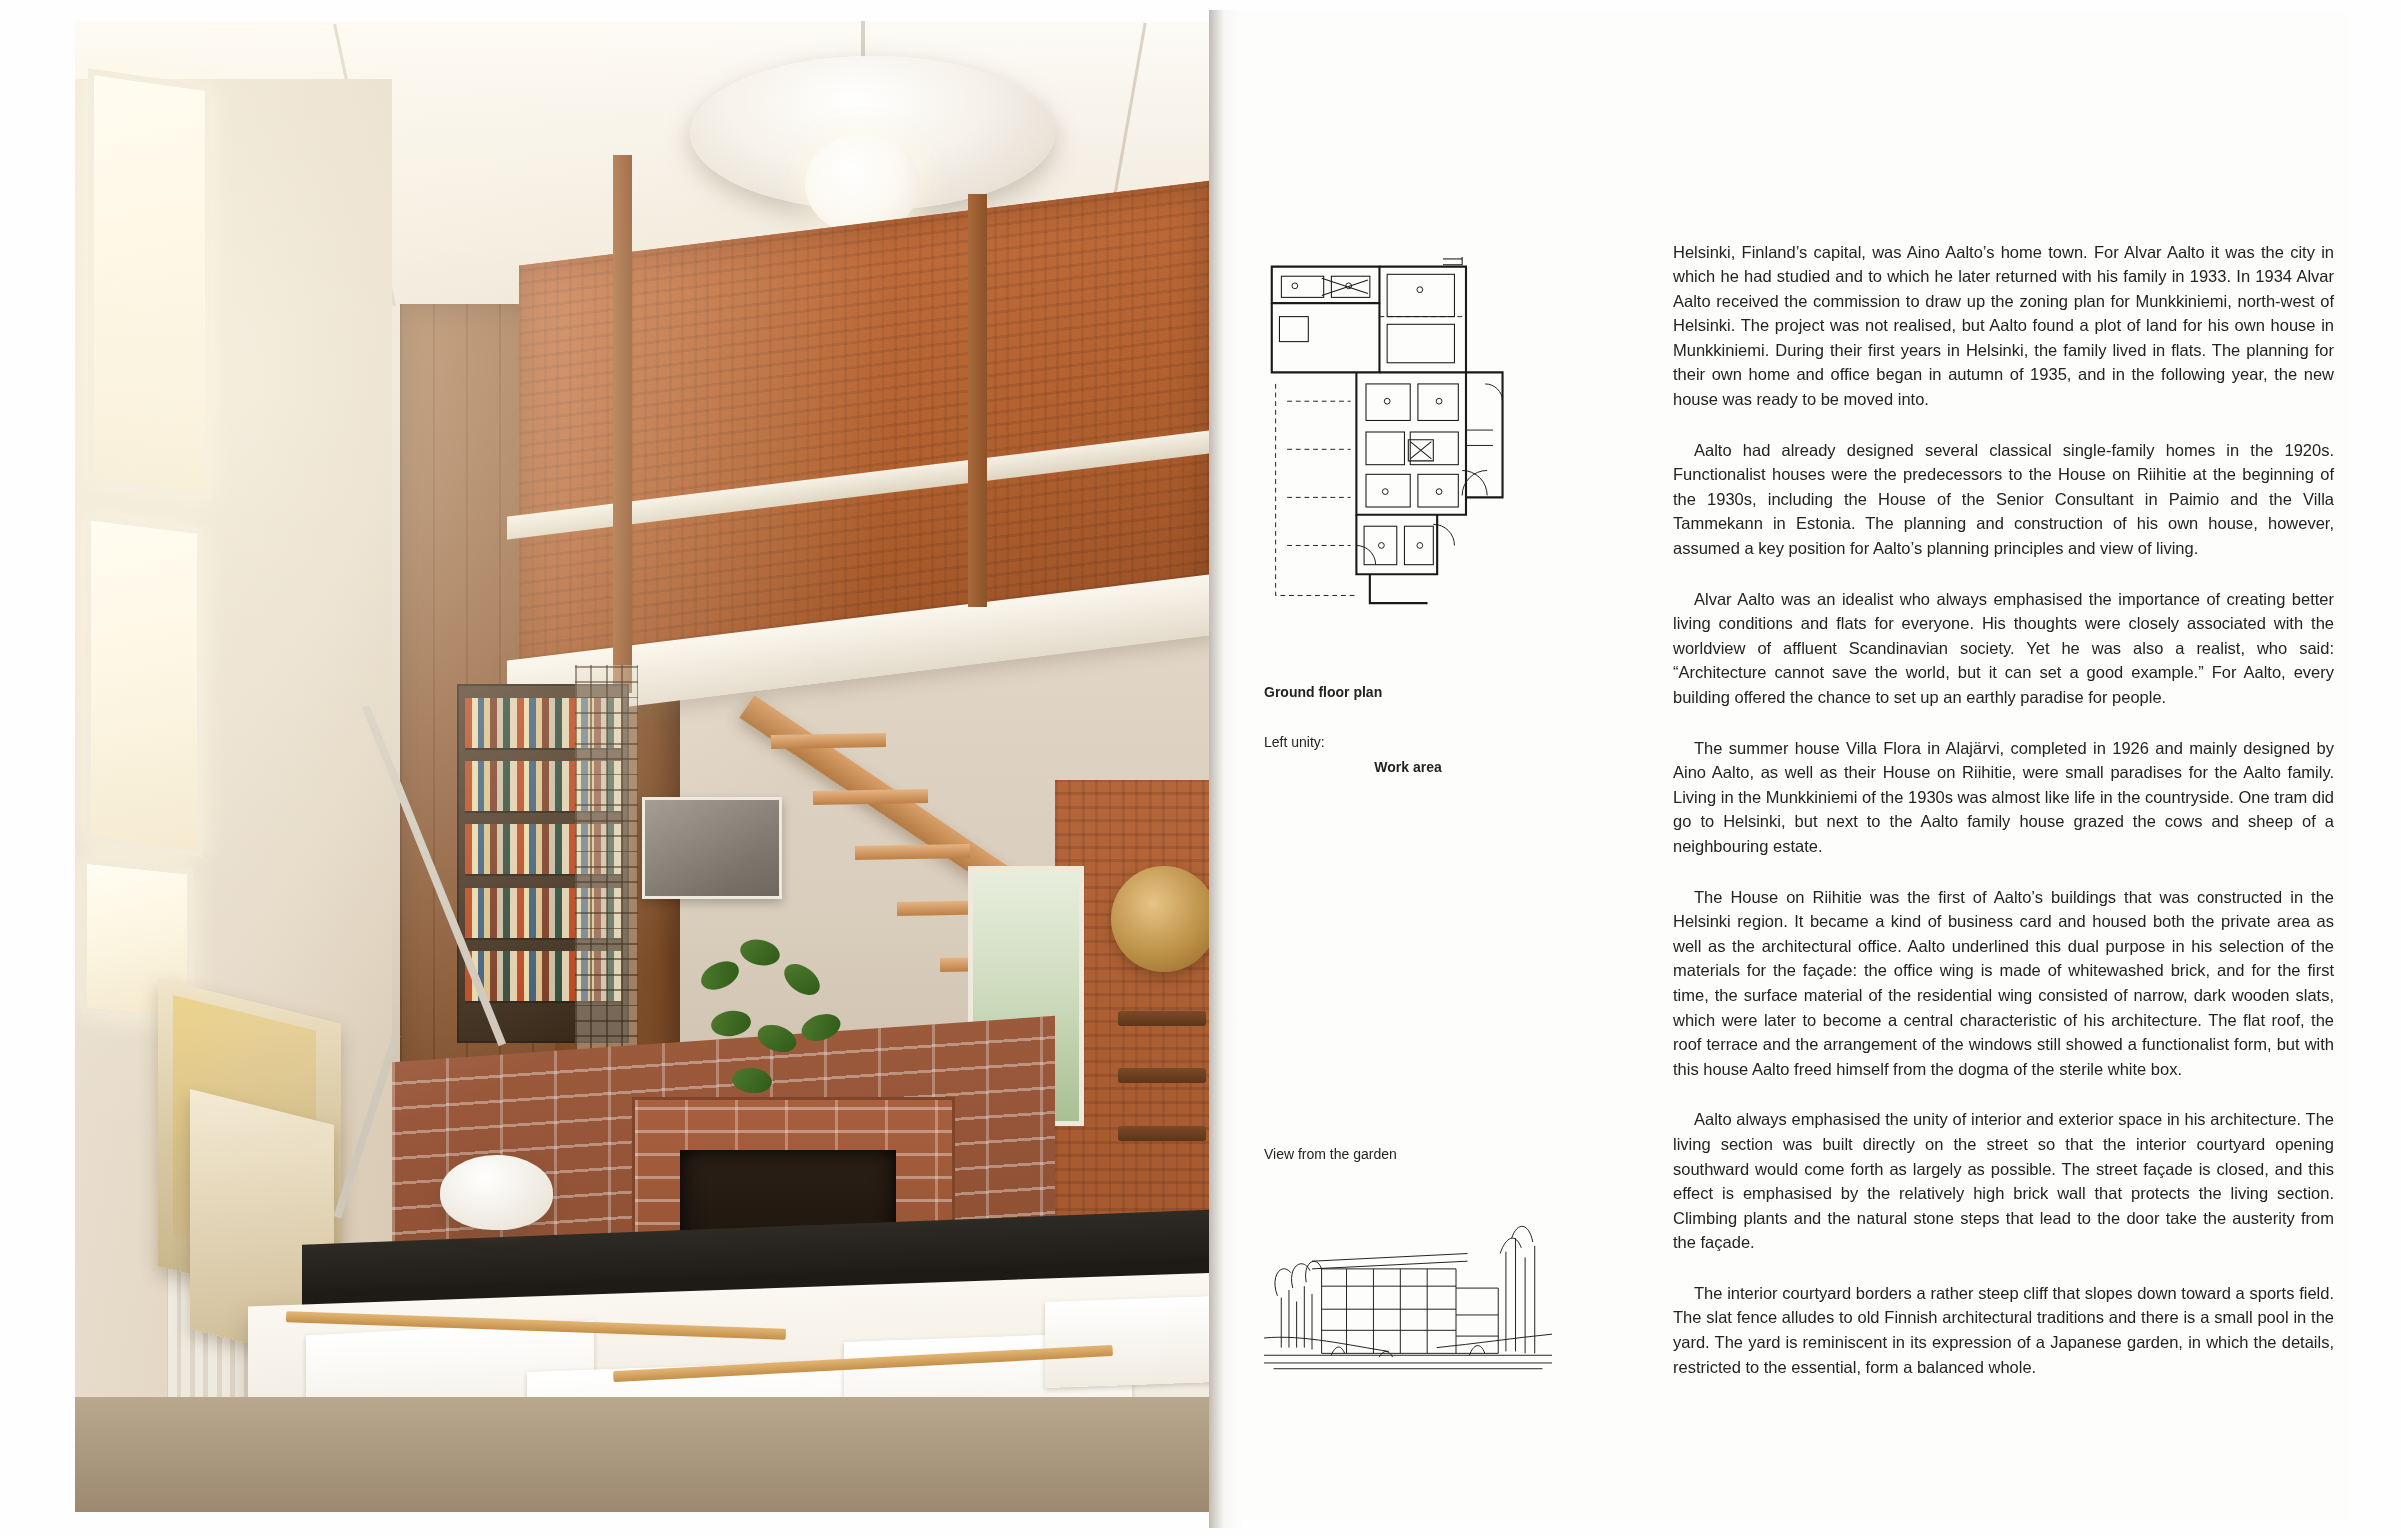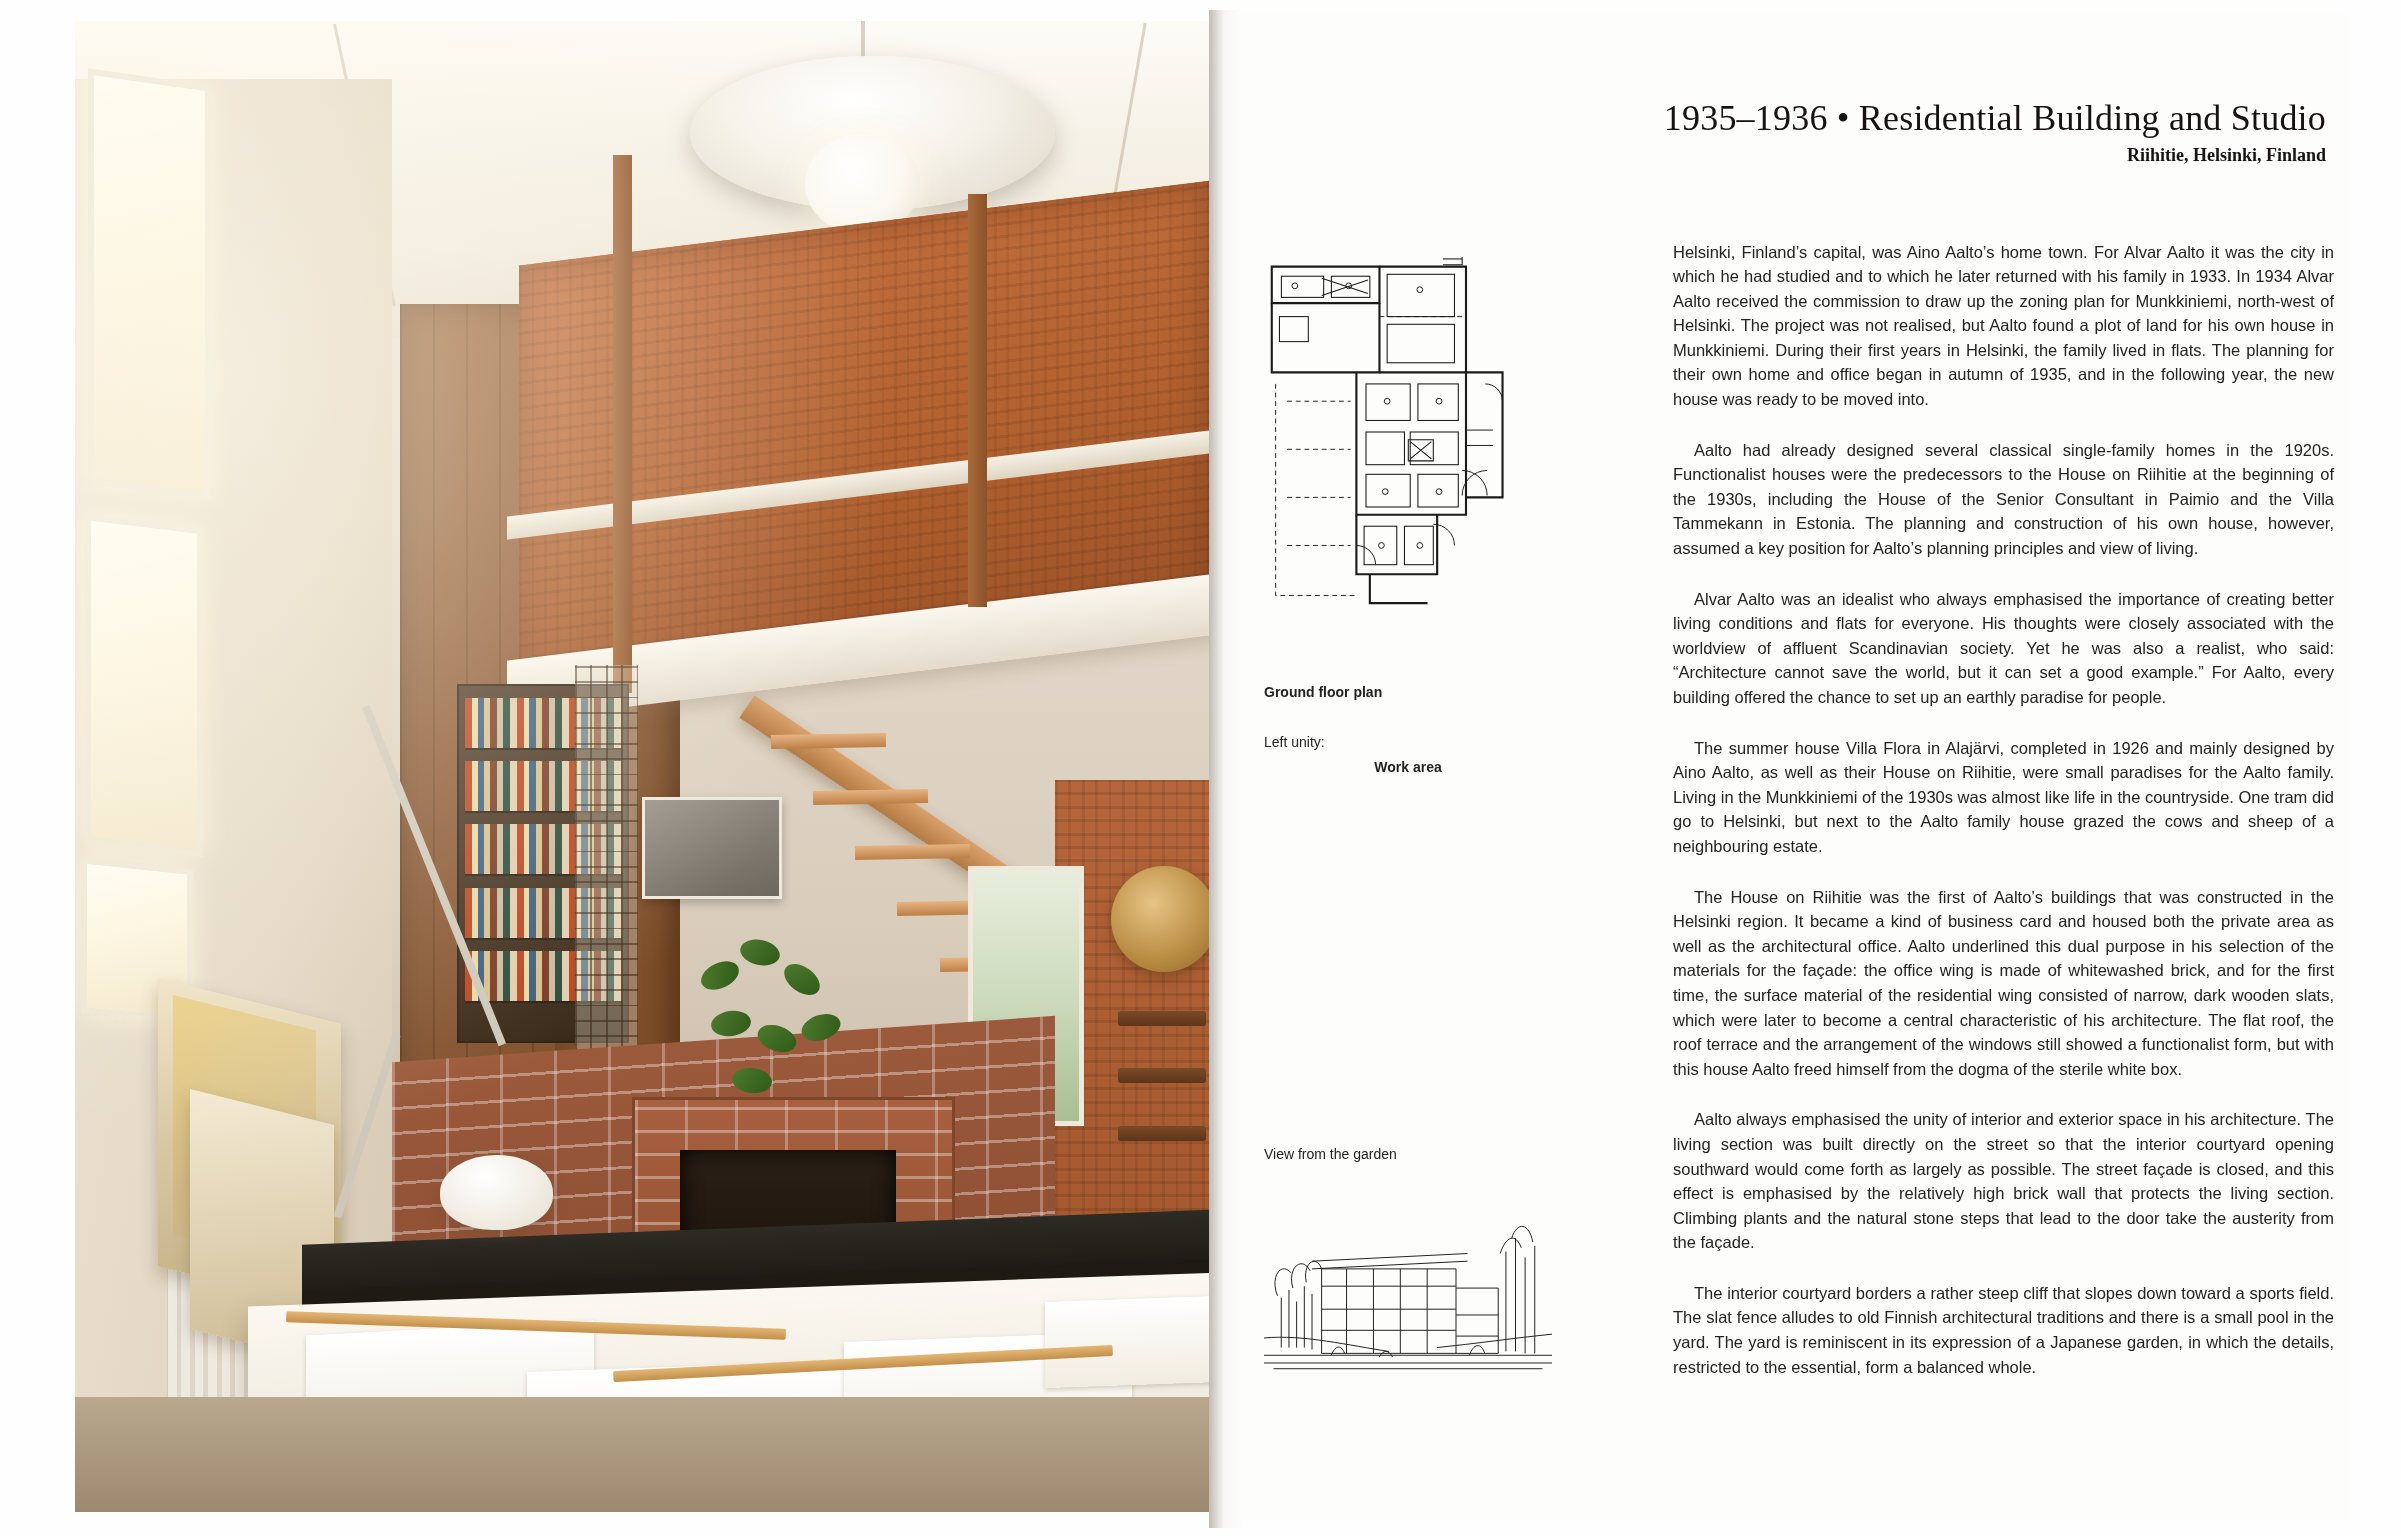--- a/index.html
+++ b/index.html
@@ -519,22 +519,20 @@
       <div class="chair"></div>
       <div class="floor"></div>
       <div class="glare"></div>
     </div>
   </div>
 
   <div class="gutter"></div>
 
   <div class="right-page">
 
-    <div class="headline">1935–1936 • Residential Building and Studio</div>
-    <div class="subhead">Riihitie, Helsinki, Finland</div>
 
     <div class="plan-box">
       <svg width="279" height="375" viewBox="0 0 290 390">
         <g fill="none" stroke="#1a1a1a" stroke-width="2.2">
           <path d="M8,48 L8,10 L120,10 L120,48 Z"></path>
           <path d="M8,48 L8,120 L120,120 L120,48"></path>
           <path d="M120,10 L210,10 L210,120 L120,120"></path>
           <path d="M96,120 L96,268 L210,268 L210,120"></path>
           <path d="M96,268 L96,330 L180,330 L180,268"></path>
           <path d="M110,330 L110,360 L170,360"></path>

